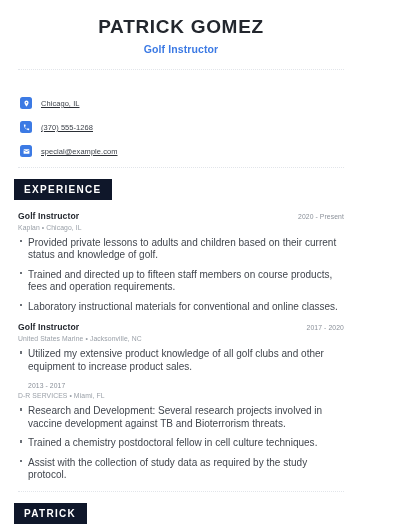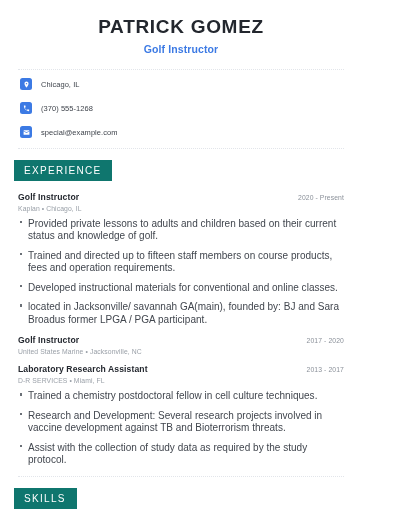--- a/index.html
+++ b/index.html
@@ -47,22 +47,23 @@
 
   .divider {
     border-top: 1px dotted #e2e5ea;
     height: 0;
     margin: 0;
   }
   .divider-header { margin-top: 14px; }
 
   
   .contact-list {
-    margin-top: 6px;
+    margin-top: 25px;
     padding-left: 2px;
+    text-decoration: underline;
   }
   .contact-row {
     display: flex;
     align-items: center;
     height: 17px;
     margin-bottom: 7px;
   }
   .contact-icon {
     width: 12px;
     height: 12px;
@@ -78,24 +79,24 @@
   .contact-text {
     font-size: 7.5px;
     color: #3f444c;
     letter-spacing: 0.05px;
   }
 
   
   .section { margin-top: 11px; }
   .section-badge {
     display: inline-block;
-    background: #0f766e;
+    background: #0f172a;
     color: #ffffff;
     font-size: 10px;
-    font-weight: normal;
+    font-weight: bold;
     letter-spacing: 1.3px;
     padding: 5px 11px 5px 10px;
     margin-left: -4px;
   }
 
   
   .entries { margin-top: 11px; }
   .entry { margin-bottom: 9px; }
   .entry-head {
     display: flex;
@@ -200,52 +201,51 @@
 
       <div class="entry">
         <div class="entry-head">
           <span class="entry-role">Golf Instructor</span>
           <span class="entry-dates">2020 - Present</span>
         </div>
         <div class="entry-meta">Kaplan  •  Chicago, IL</div>
         <ul class="bullets">
           <li>Provided private lessons to adults and children based on their current status and knowledge of golf.</li>
           <li>Trained and directed up to fifteen staff members on course products, fees and operation requirements.</li>
-          <li>Developed instructional materials for conventional and online classes.</li>
-          <li>located in Jacksonville/ savannah GA(main), founded by: BJ and Sara Broadus former LPGA / PGA participant.</li>
+          <li>Laboratory instructional materials for conventional and online classes.</li>
         </ul>
       </div>
 
       <div class="entry">
         <div class="entry-head">
           <span class="entry-role">Golf Instructor</span>
           <span class="entry-dates">2017 - 2020</span>
         </div>
         <div class="entry-meta">United States Marine  •  Jacksonville, NC</div>
         <ul class="bullets">
+          <li>Utilized my extensive product knowledge of all golf clubs and other equipment to increase product sales.</li>
         </ul>
       </div>
 
       <div class="entry">
         <div class="entry-head">
-          <span class="entry-role">Laboratory Research Assistant</span>
           <span class="entry-dates">2013 - 2017</span>
         </div>
         <div class="entry-meta">D-R SERVICES  •  Miami, FL</div>
         <ul class="bullets">
+          <li>Research and Development: Several research projects involved in vaccine development against TB and Bioterrorism threats.</li>
           <li>Trained a chemistry postdoctoral fellow in cell culture techniques.</li>
-          <li>Research and Development: Several research projects involved in vaccine development against TB and Bioterrorism threats.</li>
           <li>Assist with the collection of study data as required by the study protocol.</li>
         </ul>
       </div>
 
     </div>
   </div>
 
   <div class="divider divider-skills"></div>
 
   <div class="section">
-    <div class="section-badge">SKILLS</div>
+    <div class="section-badge">PATRICK</div>
 
     
   </div>
 
 </div>
 
 </body></html>

